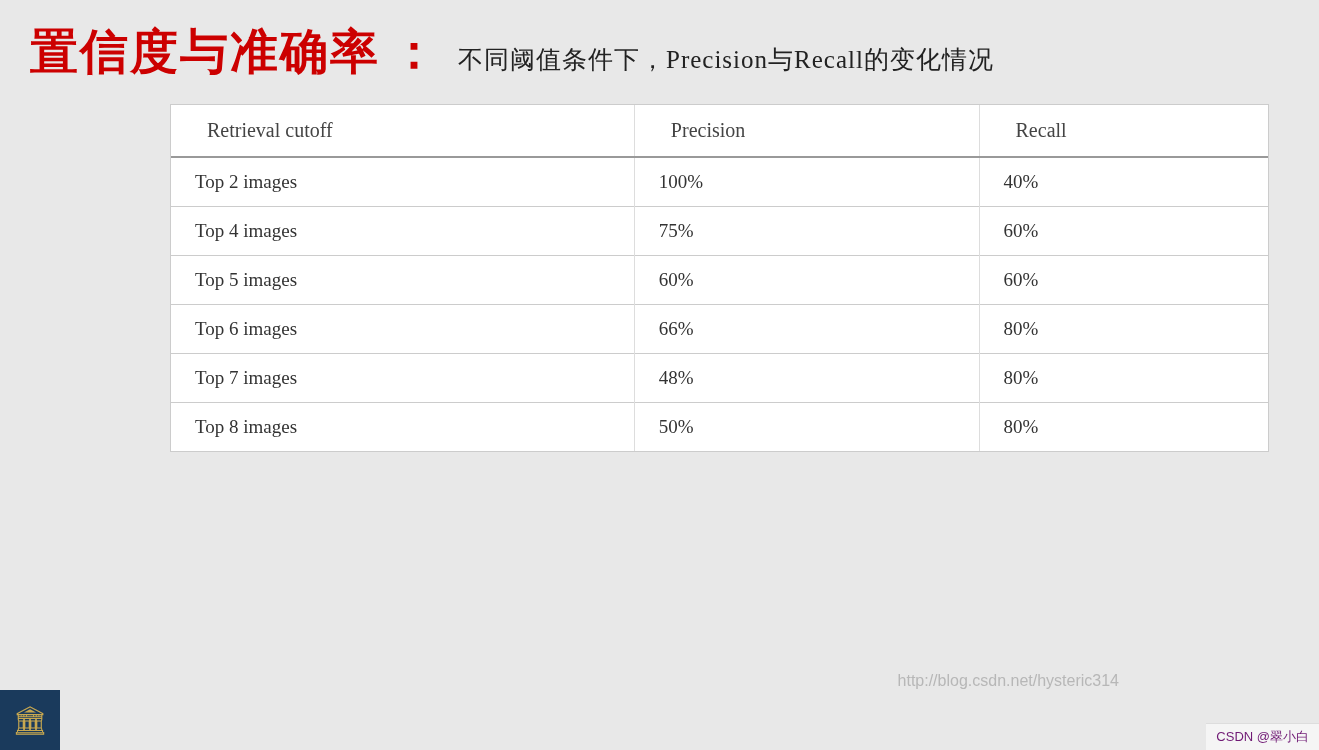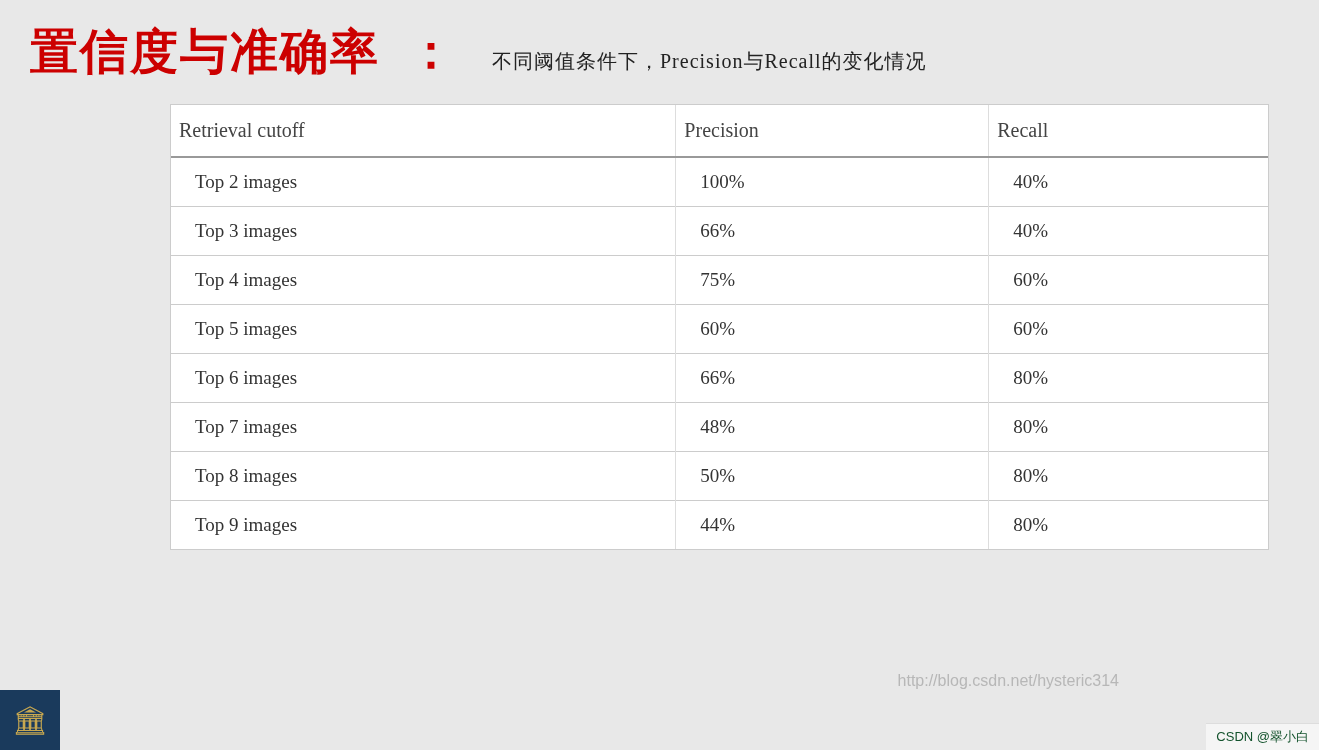--- a/index.html
+++ b/index.html
@@ -22,40 +22,40 @@
       height: 100%;
       background-color: #e8e8e8;
       padding: 20px 30px;
       position: relative;
     }
 
     .title-section {
       display: flex;
       align-items: baseline;
       margin-bottom: 20px;
-      gap: 27px;
+      gap: 10px;
     }
 
     .title-chinese {
       font-size: 48px;
       font-weight: bold;
       color: #cc0000;
       font-family: 'SimHei', 'Microsoft YaHei', sans-serif;
       letter-spacing: 2px;
     }
 
     .title-colon {
       font-size: 48px;
       font-weight: bold;
       color: #cc0000;
       font-family: 'SimHei', 'Microsoft YaHei', sans-serif;
     }
 
     .title-subtitle {
-      font-size: 20px;
+      font-size: 25px;
       color: #222;
       font-family: 'SimSun', 'Microsoft YaHei', Georgia, serif;
       letter-spacing: 1px;
       margin-left: 10px;
     }
 
     .table-wrapper {
       background-color: #ffffff;
       border: 1px solid #cccccc;
       margin-left: 140px;
@@ -67,21 +67,21 @@
       border-collapse: collapse;
       font-size: 20px;
       color: #333;
     }
 
     thead tr {
       border-bottom: 2px solid #999;
     }
 
     thead th {
-      padding: 14px 8px;
+      padding: 14px 36px;
       text-align: left;
       font-weight: normal;
       color: #444;
       border-right: 1px solid #ddd;
       font-size: 20px;
     }
 
     thead th:last-child {
       border-right: none;
     }
@@ -115,21 +115,21 @@
       pointer-events: none;
     }
 
     .bottom-bar {
       position: absolute;
       bottom: 0;
       right: 0;
       background-color: #f5f5f5;
       padding: 4px 10px;
       font-size: 13px;
-      color: #14532d;
+      color: #701a75;
       font-family: Arial, sans-serif;
       border-top: 1px solid #ddd;
     }
 
     .logo-area {
       position: absolute;
       bottom: 0;
       left: 0;
       width: 60px;
       height: 60px;
@@ -164,25 +164,20 @@
           <th>Recall</th>
         </tr>
       </thead>
       <tbody id="table-body">
           <tr>
             <td>Top 2 images</td>
             <td>100%</td>
             <td>40%</td>
           </tr>
           <tr>
-            <td>Top 3 images</td>
-            <td>66%</td>
-            <td>40%</td>
-          </tr>
-          <tr>
             <td>Top 4 images</td>
             <td>75%</td>
             <td>60%</td>
           </tr>
           <tr>
             <td>Top 5 images</td>
             <td>60%</td>
             <td>60%</td>
           </tr>
           <tr>
@@ -193,25 +188,20 @@
           <tr>
             <td>Top 7 images</td>
             <td>48%</td>
             <td>80%</td>
           </tr>
           <tr>
             <td>Top 8 images</td>
             <td>50%</td>
             <td>80%</td>
           </tr>
-          <tr>
-            <td>Top 9 images</td>
-            <td>44%</td>
-            <td>80%</td>
-          </tr>
         </tbody>
     </table>
   </div>
 
   <div class="watermark">http://blog.csdn.net/hysteric314</div>
 
   <div class="bottom-bar">CSDN @翠小白</div>
 
   <div class="logo-area">
     <span class="logo-icon">🏛</span>

